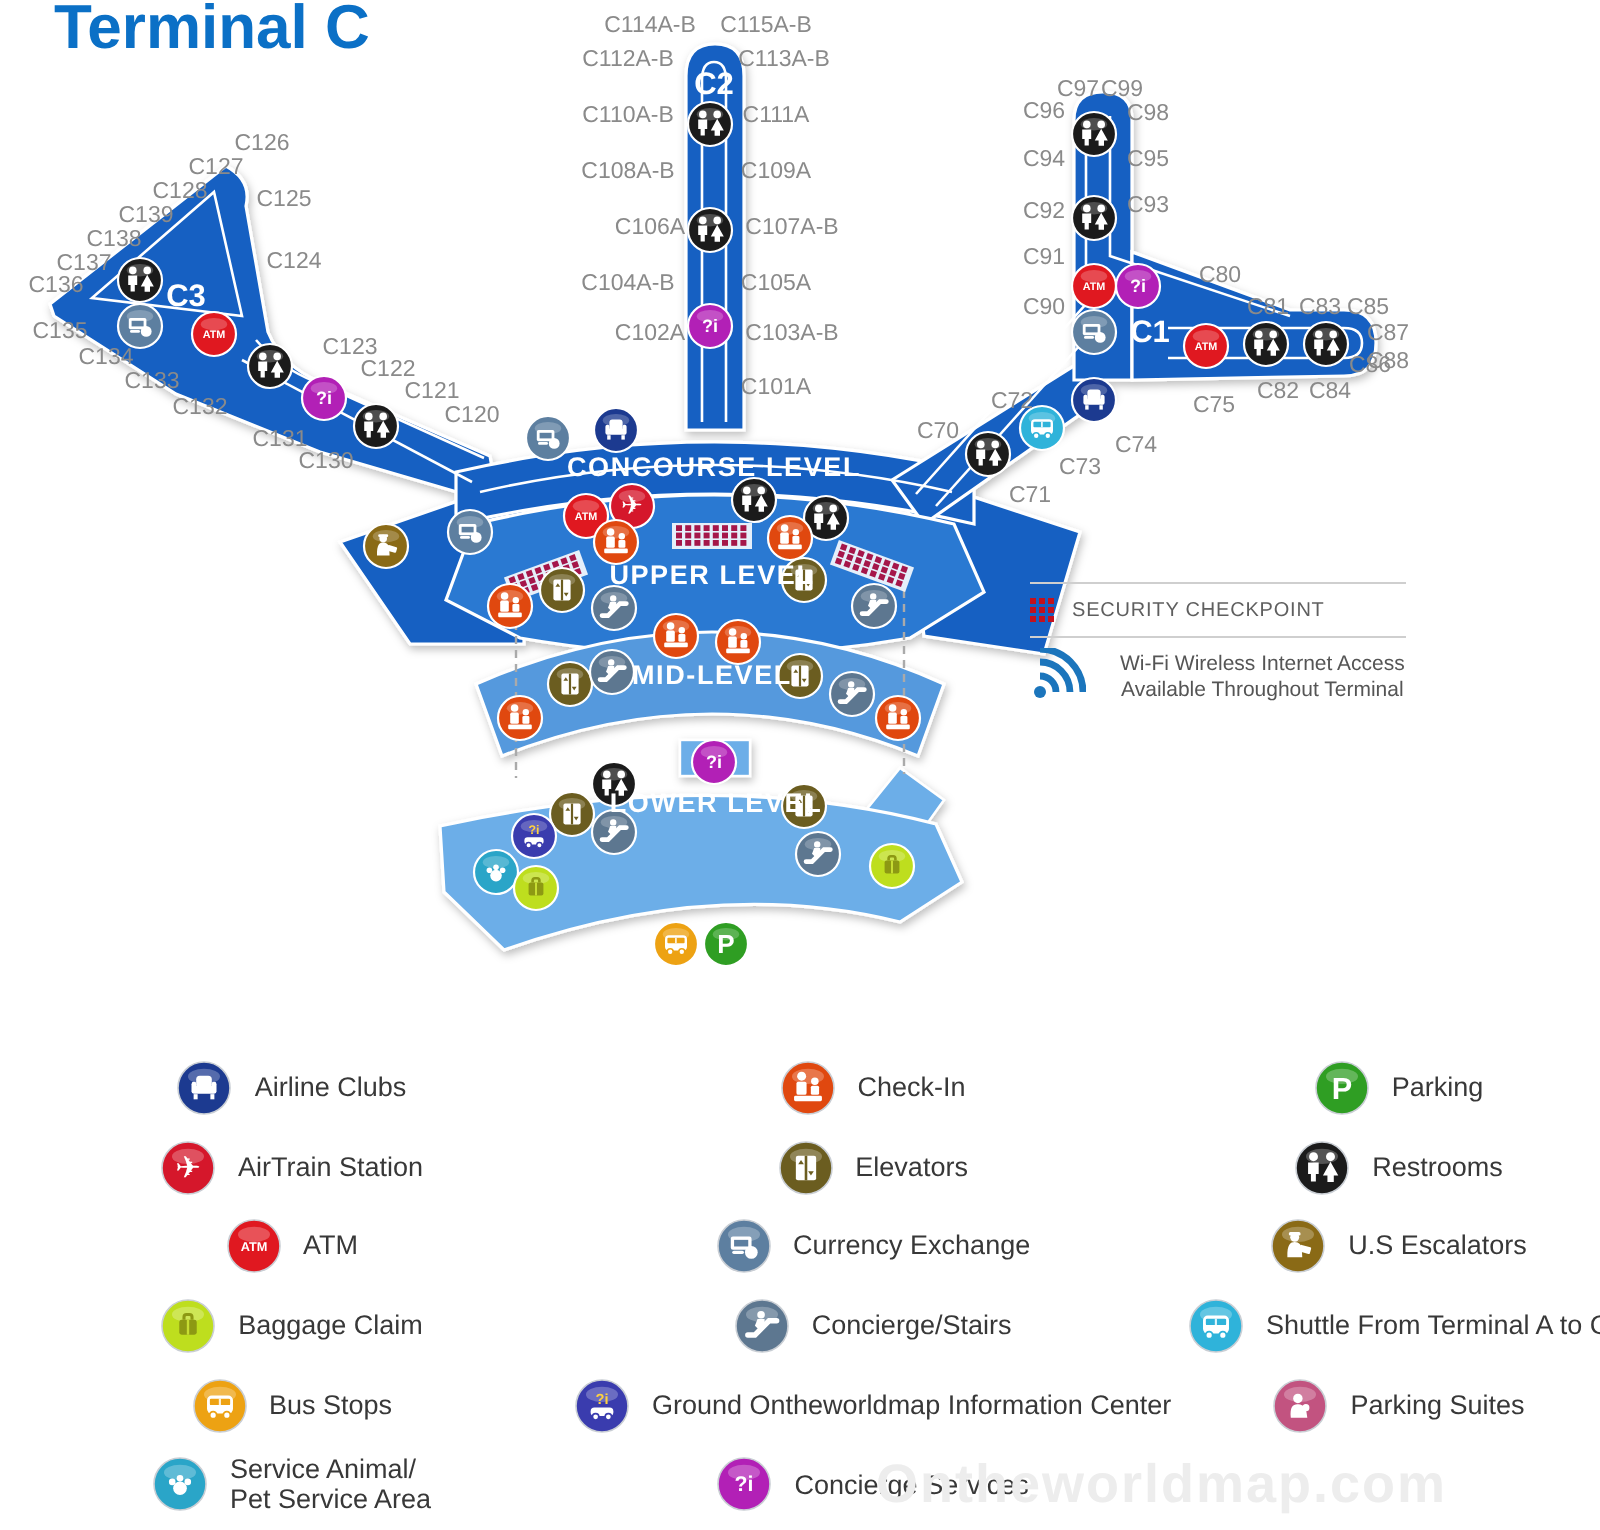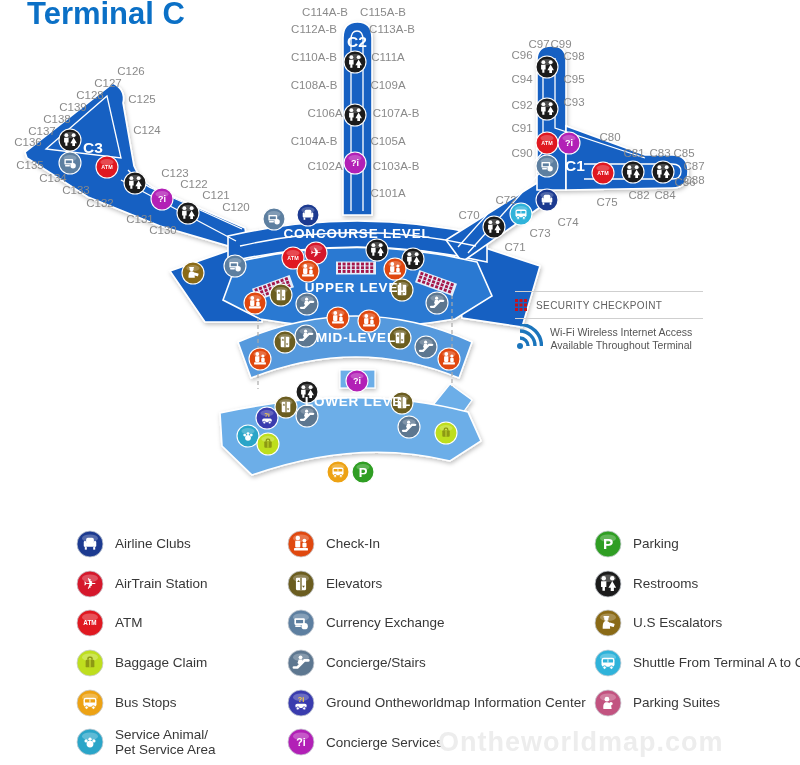--- a/index.html
+++ b/index.html
@@ -3,24 +3,24 @@
 <meta charset="utf-8">
 <style>
   html,body{margin:0;padding:0;background:#fff;font-family:"Liberation Sans",sans-serif;}
   .page{position:relative;width:800px;height:765px;background:#fff;overflow:hidden;}
   .title{position:absolute;left:27px;top:-4px;margin:0;font-size:31px;font-weight:bold;color:#0b70c6;letter-spacing:0;}
   #map-svg{position:absolute;left:0;top:0;}
   .side-key{position:absolute;left:515px;top:291px;width:188px;}
   .side-key .rule{border-top:1px solid #cfcfcf;height:0;}
   .key-row{display:flex;align-items:center;gap:8px;height:26px;text-align:center;}
   .key-label{font-size:10px;color:#5f5f5f;letter-spacing:.4px;}
-  .key-row.wifi{height:auto;margin-top:5px;align-items:flex-start;gap:7px;}
+  .key-row.wifi{height:auto;margin-top:5px;align-items:flex-start;gap:17px;}
   .wifi-text{font-size:10.5px;color:#555;line-height:1.22;padding-top:2px;}
   .legend-col{position:absolute;top:524px;}
-  .legend-item{display:flex;align-items:center;gap:10px;height:39.7px;}
+  .legend-item{display:flex;align-items:center;gap:10px;height:39.7px;justify-content:center;}
   .legend-item .lbl{font-size:13.5px;color:#383838;line-height:1.15;white-space:nowrap;}
   .watermark{position:absolute;left:438px;top:727px;font-size:27px;font-weight:bold;color:#ededed;letter-spacing:1px;}
 </style>
 </head>
 <body>
 
 <div class="page">
   <h1 class="title">Terminal C</h1>
 
   <svg id="map-svg" width="800" height="518" viewBox="0 0 800 518">

